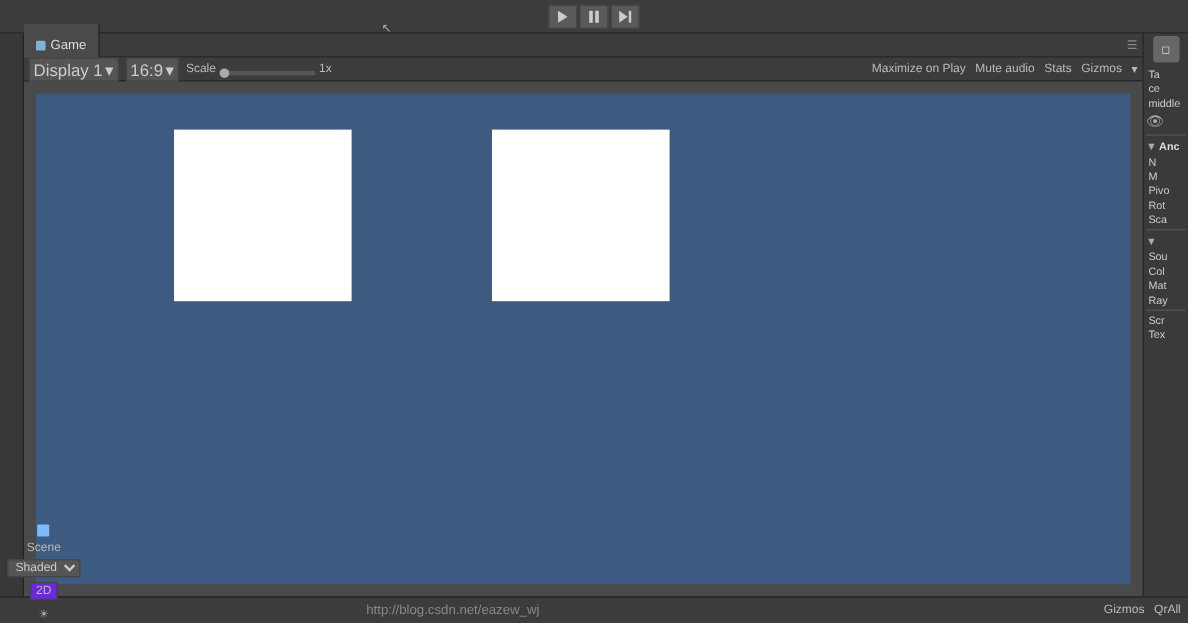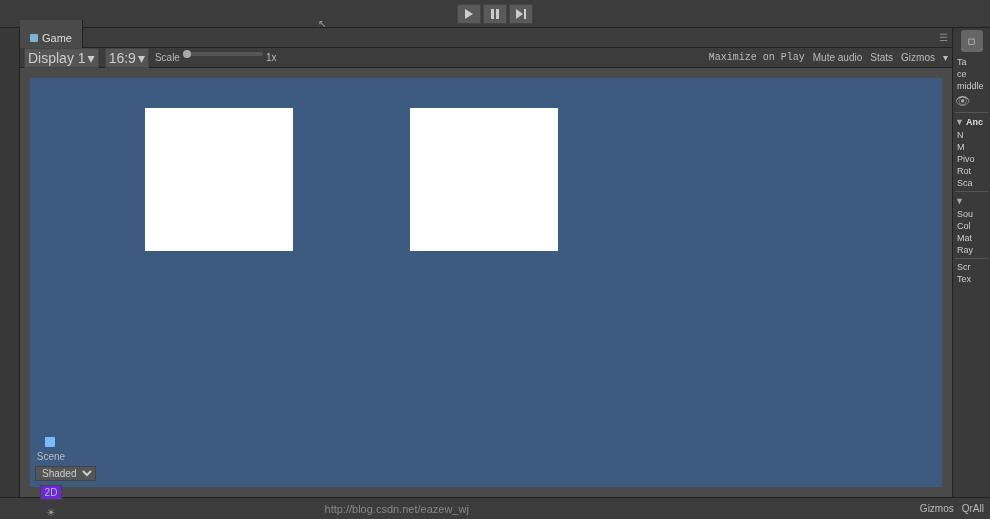--- a/index.html
+++ b/index.html
@@ -133,21 +133,21 @@
       font-size: 14px;
       padding: 1px 3px;
       cursor: pointer;
       display: flex;
       align-items: center;
       gap: 2px;
     }
 
     .scale-bar {
       display: flex;
-      align-items: flex-start;
+      align-items: flex-end;
       gap: 3px;
     }
 
     .scale-track {
       width: 80px;
       height: 4px;
       background: #555;
       border-radius: 2px;
       position: relative;
     }
@@ -282,21 +282,20 @@
       margin-right: 2px;
     }
 
     .shaded-select {
       background: #555;
       border: 1px solid #444;
       color: #ccc;
       font-size: 10px;
       cursor: pointer;
       padding: 0 2px;
-      margin-left: 29px;
     }
 
     .icon-btn {
       width: 16px;
       height: 16px;
       display: flex;
       align-items: center;
       justify-content: center;
       cursor: pointer;
       color: #aaa;
@@ -402,21 +401,21 @@
         <span>▾</span>
       </div>
       <div class="scale-bar">
         <span>Scale</span>
         <div class="scale-track">
           <div class="scale-thumb"></div>
         </div>
         <span>1x</span>
       </div>
       <div class="toolbar-right">
-        <span style="cursor:pointer;font-family:Liberation Mono, monospace;">Maximize on Play</span>
+        <span style="cursor:pointer;">Maximize on Play</span>
         <span style="cursor:pointer;">Mute audio</span>
         <span style="cursor:pointer;">Stats</span>
         <span style="cursor:pointer;">Gizmos</span>
         <span style="cursor:pointer;">▾</span>
       </div>
     </div>
 
     <div class="game-viewport">
       <div class="game-canvas">
         <div class="white-box-1"></div>

